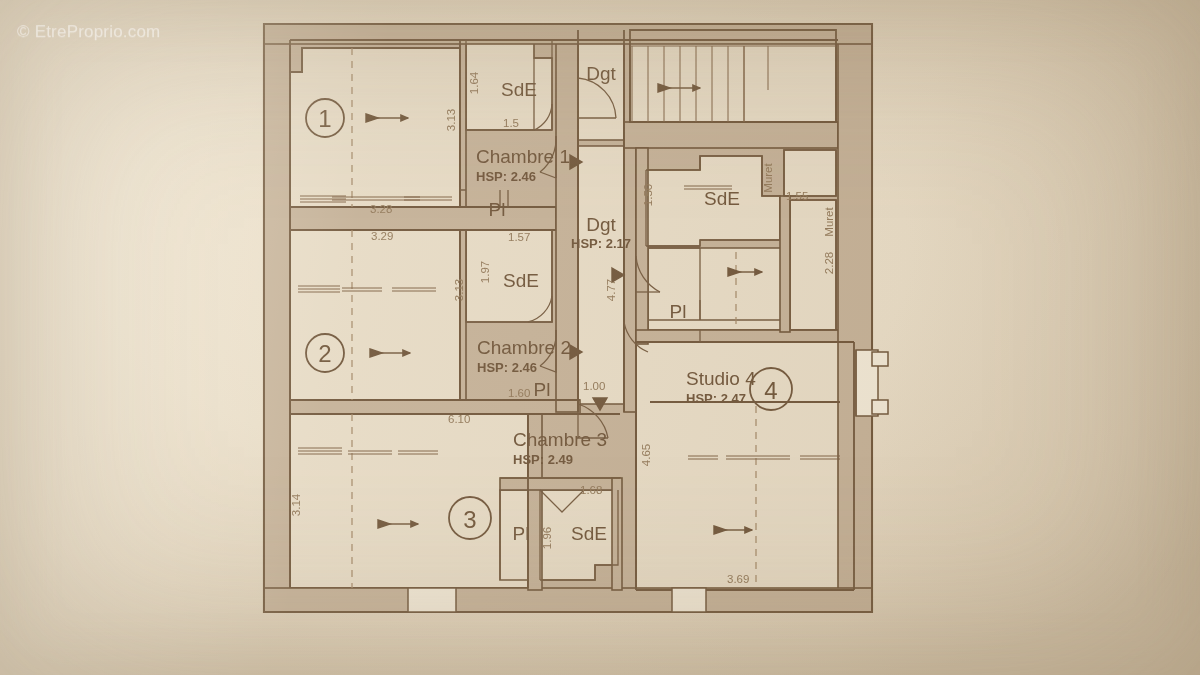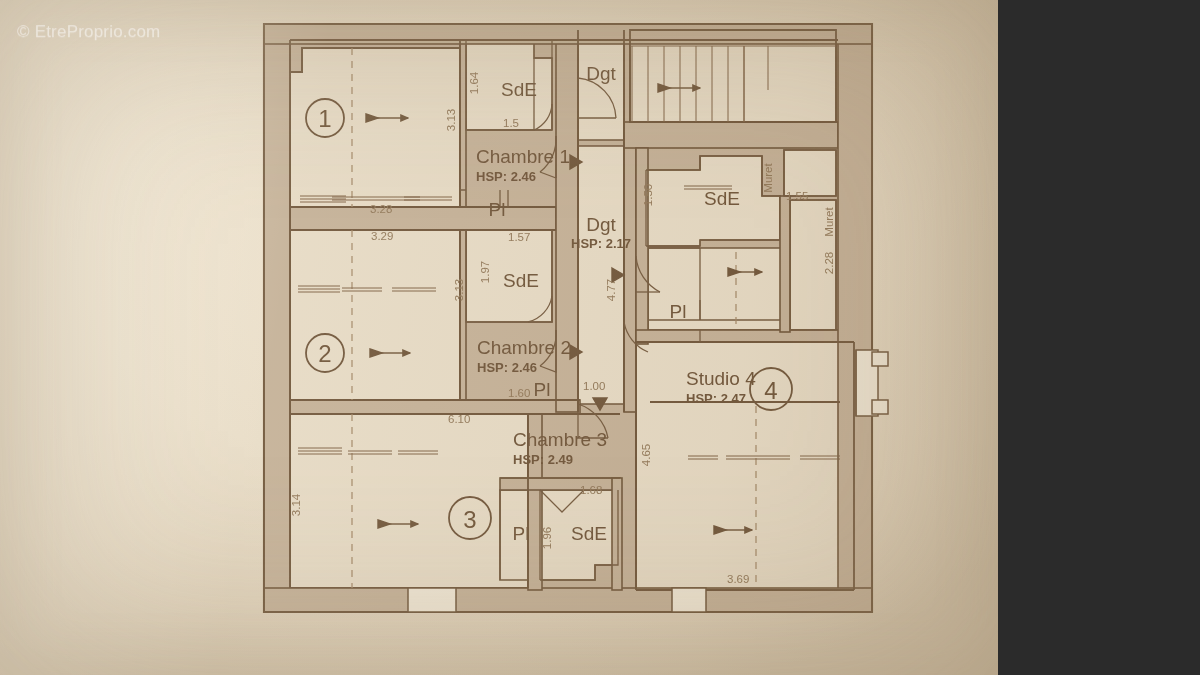--- a/index.html
+++ b/index.html
@@ -2,21 +2,21 @@
 <html><head>
 <meta charset="utf-8">
 <style>
   html, body {
     margin: 0;
     padding: 0;
     background: #2b2b2b;
   }
   #page {
     position: relative;
-    width: 998px;
+    width: 1200px;
     height: 675px;
     overflow: hidden;
     background: #e6dac4;
     font-family: "Liberation Sans", sans-serif;
   }
   
   #paper-base {
     position: absolute;
     inset: 0;
     background:

